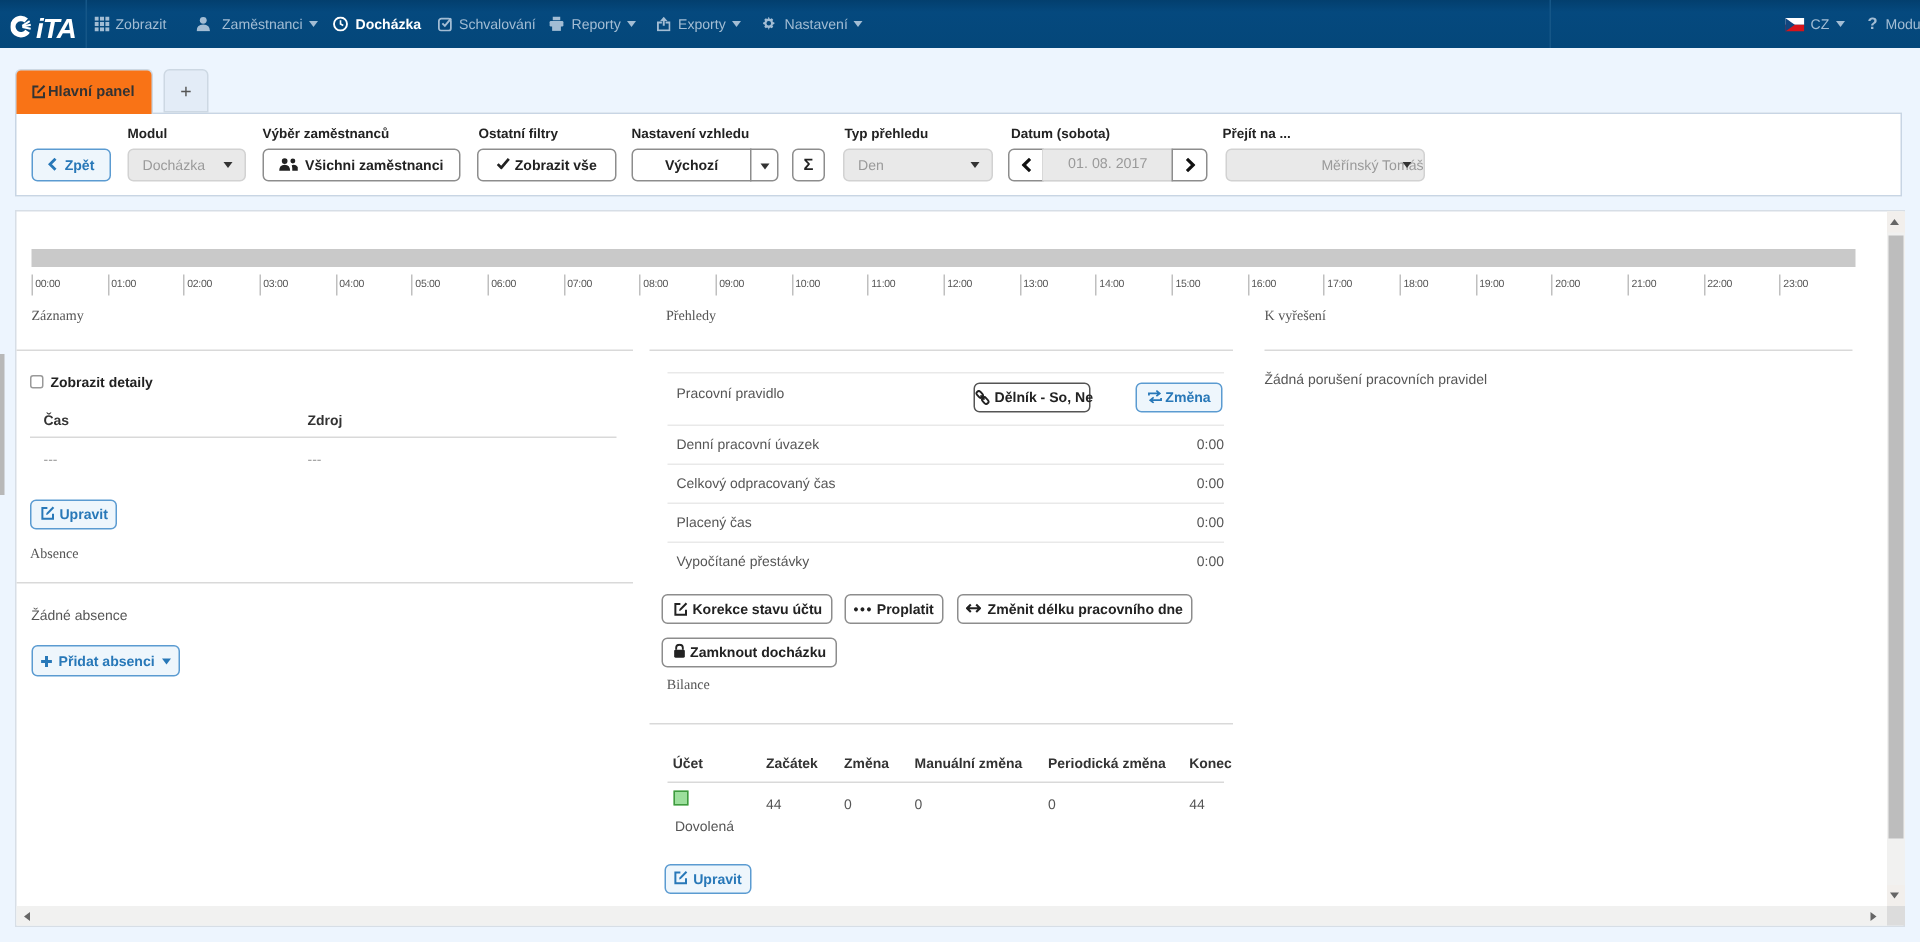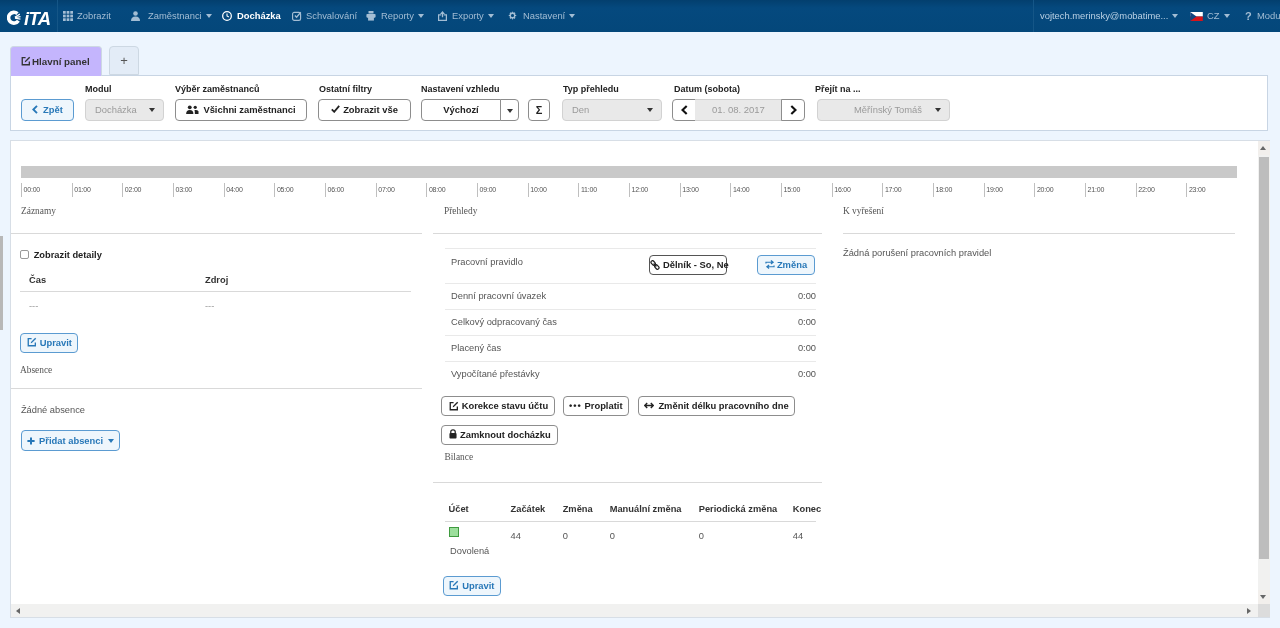--- a/index.html
+++ b/index.html
@@ -10,21 +10,21 @@
 #nav { position:absolute; left:0; top:0; width:1280px; height:32px;
   background:linear-gradient(#033f6e,#05497e 25%,#04477a); }
 #nav .sep1 { position:absolute; left:57px; top:0; width:1px; height:32px; background:#155687; }
 #nav .sep2 { position:absolute; left:1033px; top:0; width:1px; height:32px; background:#155687; }
 .nitem { position:absolute; top:0; height:32px; line-height:32px; color:#a3bdd4; font-size:9.4px; white-space:nowrap; }
 .nitem.active { color:#fff; font-weight:bold; }
 .nicon { position:absolute; top:11px; }
 .caret { display:inline-block; width:0; height:0; border-left:3.5px solid transparent; border-right:3.5px solid transparent; border-top:4px solid #a3bdd4; vertical-align:1px; margin-left:4px; }
 
 
-.tab1 { position:absolute; left:10px; top:46px; width:92px; height:30px; background:#c4b5fd;
+.tab1 { position:absolute; left:10px; top:46px; width:92px; height:30px; background:#f97316;
   border:1px solid #cdd8e3; border-bottom:none; border-radius:4px 4px 0 0; z-index:3; }
 .tab2 { position:absolute; left:109px; top:46px; width:30px; height:29px; background:#e3ecf7;
   border:1px solid #cdd8e3; border-radius:4px 4px 0 0; color:#555; font-size:13px; text-align:center; line-height:27px; z-index:3; }
 
 
 #fpanel { position:absolute; left:10px; top:75px; width:1258px; height:56px; background:#fff; border:1px solid #c8d5e4; }
 .flabel { position:absolute; top:84px; font-size:9px; font-weight:bold; color:#222; }
 .fbtn { position:absolute; top:99px; height:22px; border-radius:4px; font-size:9.4px; font-weight:bold; color:#222;
   background:#fff; border:1px solid #8d8d8d; text-align:center; line-height:20px; }
 .fsel { position:absolute; top:99px; height:22px; border-radius:4px; font-size:9.4px; color:#9a9a9a;
@@ -112,21 +112,20 @@
     <path d="M0 4 L0 12 L11 12 L11 4 L7 4 L7 5.5 L9.5 5.5 L9.5 10.5 L1.5 10.5 L1.5 5.5 L4 5.5 L4 4 Z"></path>
     <path d="M5.5 0 L8.5 3.5 L6.3 3.5 L6.3 7.5 L4.7 7.5 L4.7 3.5 L2.5 3.5 Z"></path>
       </g>
     </svg>
   <div class="nitem" style="left:452px">Exporty<span class="caret"></span></div>
   <svg class="nicon" style="left:508px" width="9" height="9" viewBox="0 0 24 24">
     <path fill="#a3bdd4" d="M12 8a4 4 0 1 0 0 8 4 4 0 0 0 0-8zm10 5.5l-2.6.6a7.6 7.6 0 0 1-.8 1.9l1.4 2.2-2.8 2.8-2.2-1.4c-.6.4-1.2.6-1.9.8L12.5 23h-1l-.6-2.6a7.6 7.6 0 0 1-1.9-.8l-2.2 1.4-2.8-2.8 1.4-2.2a7.6 7.6 0 0 1-.8-1.9L2 13.5v-3l2.6-.6c.2-.7.4-1.3.8-1.9L4 5.8 6.8 3l2.2 1.4c.6-.4 1.2-.6 1.9-.8L11.5 1h1l.6 2.6c.7.2 1.3.4 1.9.8L17.2 3 20 5.8l-1.4 2.2c.4.6.6 1.2.8 1.9l2.6.6z"></path>
     <circle cx="12" cy="12" r="3.2" fill="#04477a"></circle>
     </svg>
   <div class="nitem" style="left:523px">Nastavení<span class="caret"></span></div>
-  <div class="nitem" style="left:1040px;color:#b9d0e4">vojtech.merinsky@mobatime...<span class="caret"></span></div>
   <svg class="nicon" style="left:1190px;top:12px" width="13" height="9" viewBox="0 0 14 10">
     <rect width="14" height="5" fill="#fff"></rect>
       <rect y="5" width="14" height="5" fill="#d7141a"></rect>
     <path d="M0 0 L7 5 L0 10 Z" fill="#11457e"></path>
     </svg>
   <div class="nitem" style="left:1207px">CZ<span class="caret"></span></div>
   <div class="nitem" style="left:1245px;font-weight:bold;font-size:11px">?</div>
   <div class="nitem" style="left:1257px">Modul</div>
 </div>
 
@@ -169,21 +168,21 @@
 <div class="fsel" style="left:562px;width:100px;padding-left:9px;text-align:left">Den<span class="selcaret"></span></div>
 <div class="flabel" style="left:674px">Datum (sobota)</div>
 <div class="fbtn" style="left:672px;width:24px;border-radius:4px 0 0 4px"><svg style="vertical-align:-1.5px" width="7" height="10" viewBox="0 0 7 10">
       <path d="M5.7 0.9 L1.5 5 L5.7 9.1" fill="none" stroke="#111" stroke-width="2.1"></path>
     </svg></div>
 <div class="fsel" style="left:695px;width:87px;border-radius:0;text-align:center;border-left:none;border-right:none;font-size:9.5px">01. 08. 2017</div>
 <div class="fbtn" style="left:781px;width:24px;border-radius:0 4px 4px 0"><svg style="vertical-align:-1.5px" width="7" height="10" viewBox="0 0 7 10">
       <path d="M1.3 0.9 L5.5 5 L1.3 9.1" fill="none" stroke="#111" stroke-width="2.1"></path>
     </svg></div>
 <div class="flabel" style="left:815px">Přejít na ...</div>
-<div class="fsel" style="left:817px;width:133px;padding-left:9px;text-align:center">Měřínský Tomáš<span class="selcaret"></span></div>
+<div class="fsel" style="left:817px;width:133px;padding-left:9px;text-align:right">Měřínský Tomáš<span class="selcaret"></span></div>
 
 <div class="abs" style="left:0;top:236px;width:3px;height:94px;background:#b8b8b8"></div>
 
 <div id="content">
   <div id="tbar"></div>
   <div class="tick" style="left:10.0px"></div>
     <div class="tlbl" style="left:12.5px">00:00</div>
   <div class="tick" style="left:60.7px"></div>
     <div class="tlbl" style="left:63.2px">01:00</div>
   <div class="tick" style="left:111.3px"></div>

